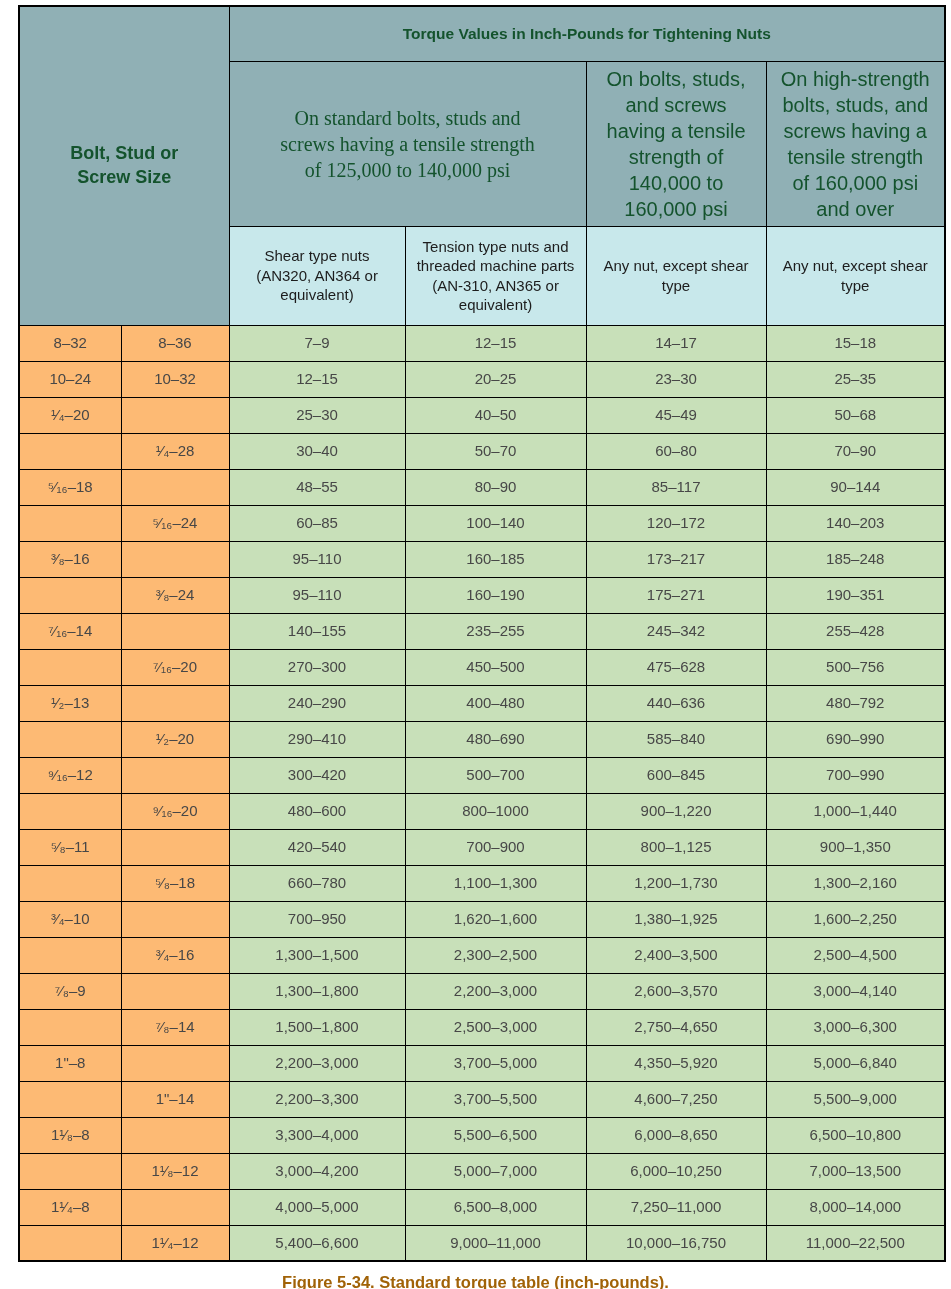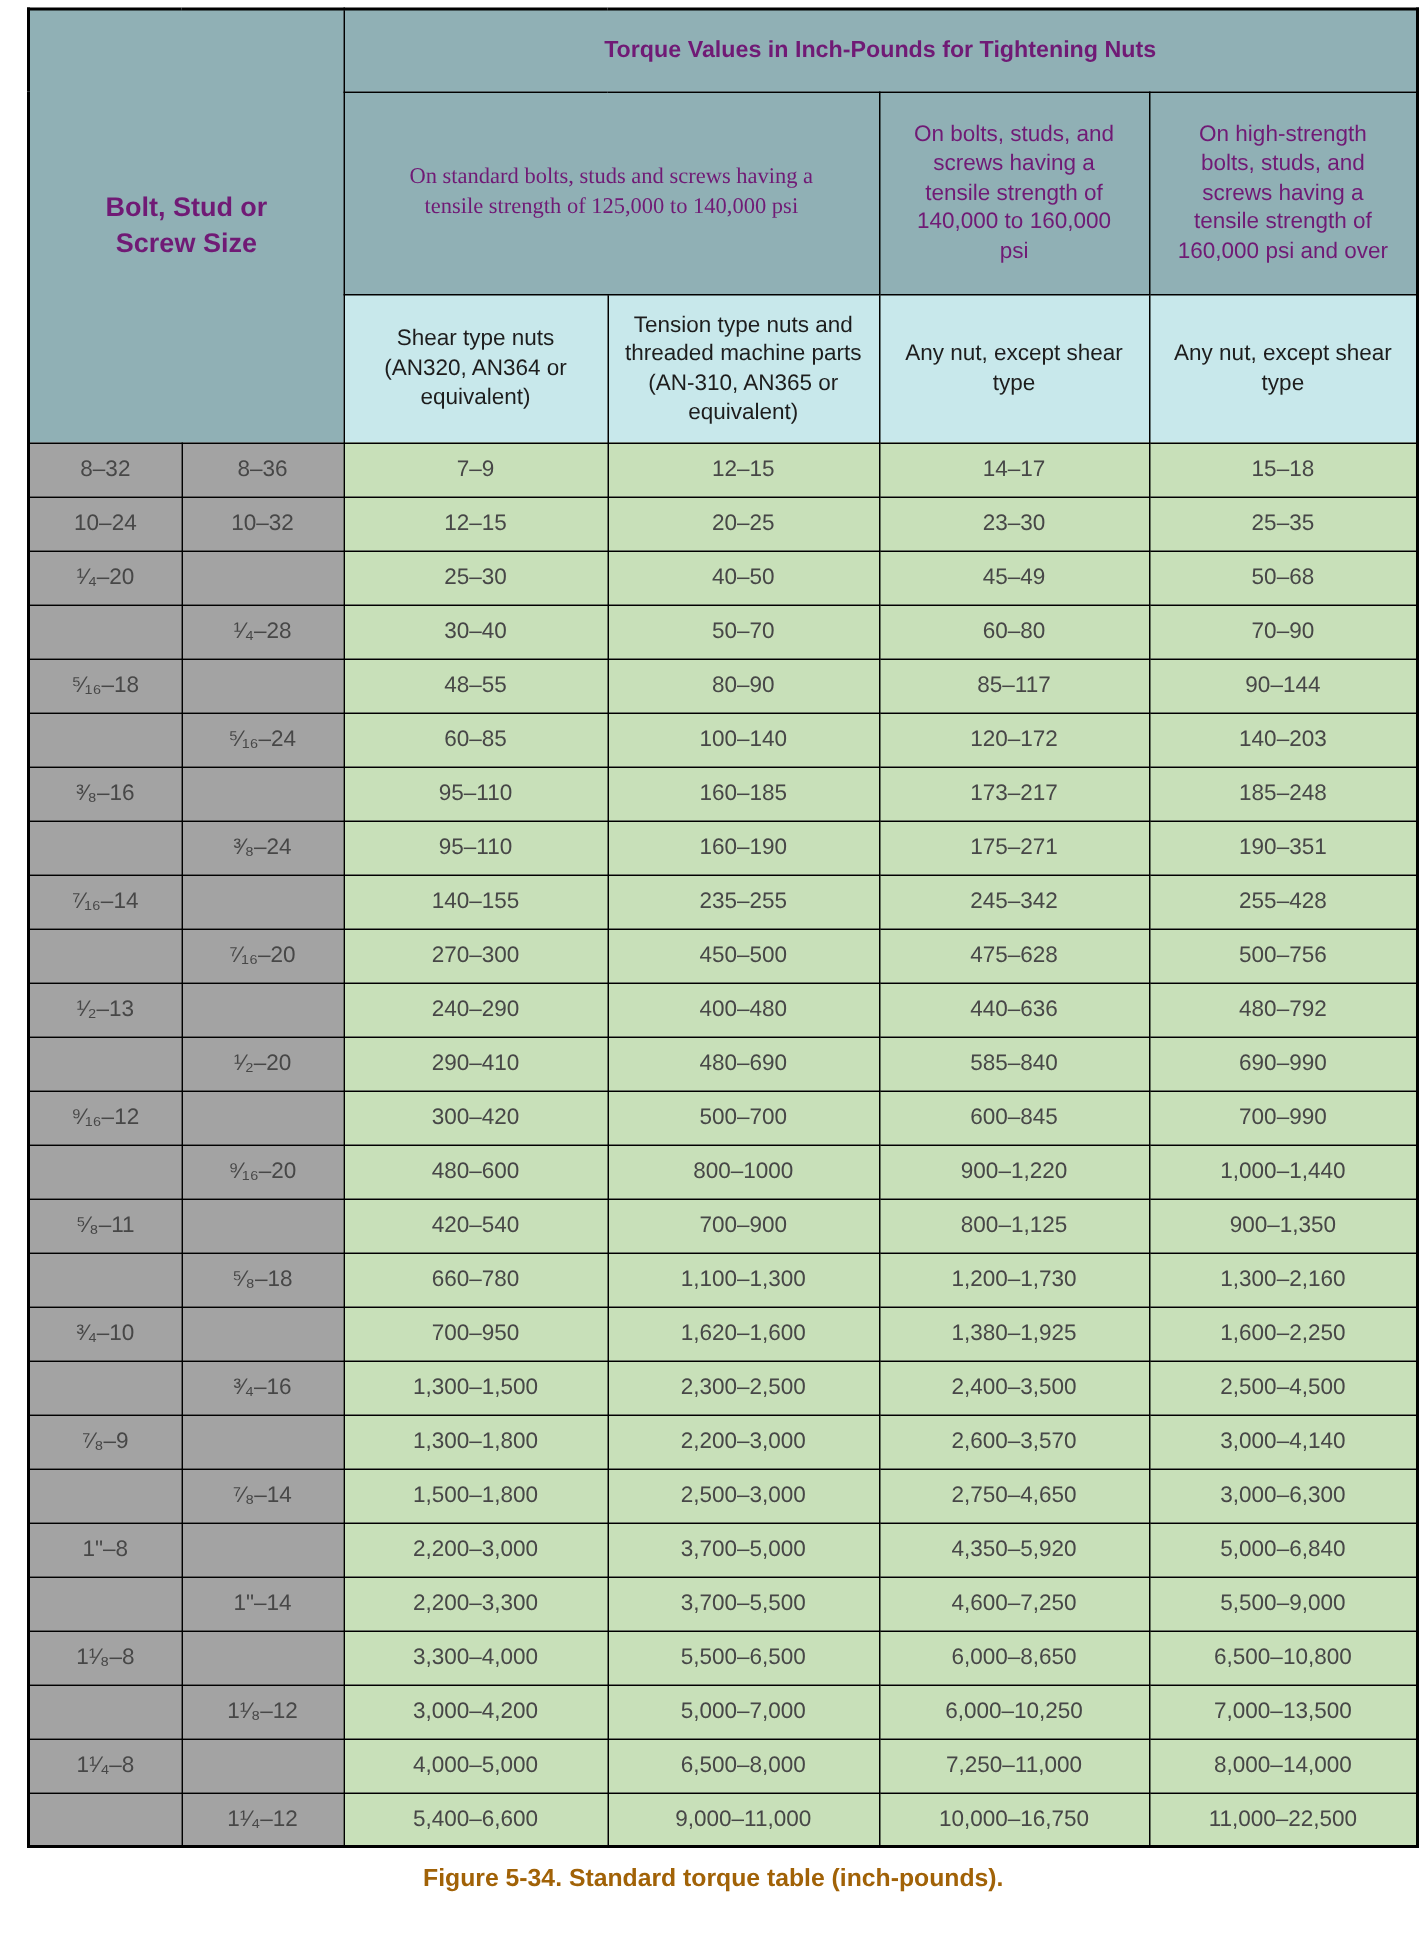--- a/index.html
+++ b/index.html
@@ -21,40 +21,40 @@
     border: 2.5px solid #000;
   }
   table.torque th, table.torque td {
     border: 1.4px solid #000;
     text-align: center;
     vertical-align: middle;
     line-height: 1.3;
   }
 
   
-  th.dark  { background: #90B0B5; color: #701a75; margin-top: 17px; }
+  th.dark  { background: #90B0B5; color: #14532d; margin-top: 17px; }
   th.light { background: #C8E8EB; color: #1d1d1d; font-weight: normal; font-size: 15px; }
 
   tr.r-title   { height: 55px; }
   tr.r-strength{ height: 135px; }
   tr.r-nuttype { height: 99px; }
 
   th.main-title { font-weight: bold; font-size: 15.5px; }
   th.size-head  { font-weight: bold; font-size: 18px; white-space: pre-line; }
 
-  th.desc { font-weight: normal; font-size: 15px; padding: 4px 14px; }
+  th.desc { font-weight: normal; font-size: 20px; padding: 4px 14px; }
   th.pad-wide { padding: 20px 42px; font-family: Liberation Serif, serif; }
 
   th.nut1 { padding: 4px 18px; }
   th.nut2 { padding: 4px 4px; }
   th.nut3 { padding: 4px 8px; }
 
   
   tbody td { height: 36px; font-size: 15px; color: #474747; padding: 2px 4px; }
-  tbody td.size { background: #a3a3a3; }
+  tbody td.size { background: #fdba74; }
   tbody td.val  { background: #C8E0B9; }
 
   .caption {
     width: 951px;
     text-align: center;
     font-weight: bold;
     font-size: 16.5px;
     color: #a16207;
     margin-top: 11px;
   }

